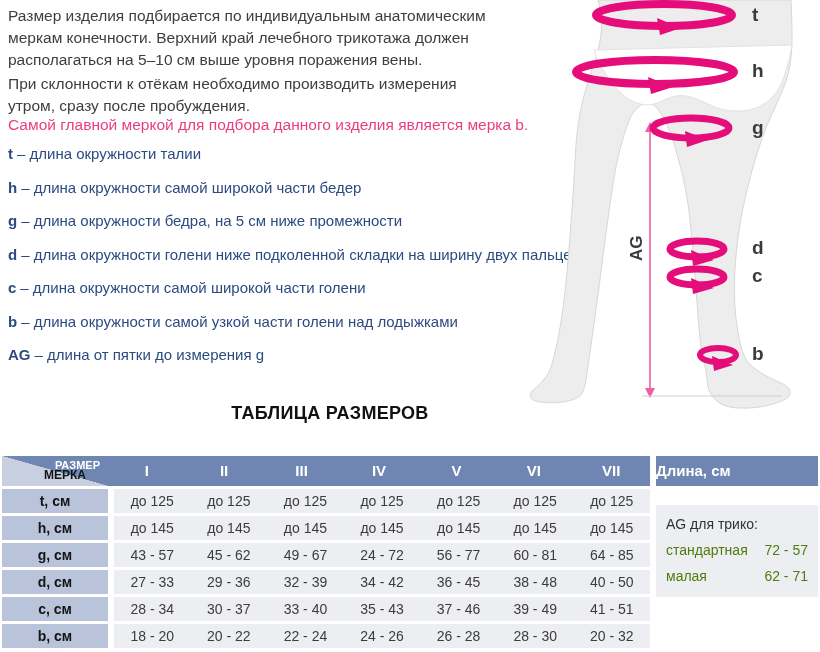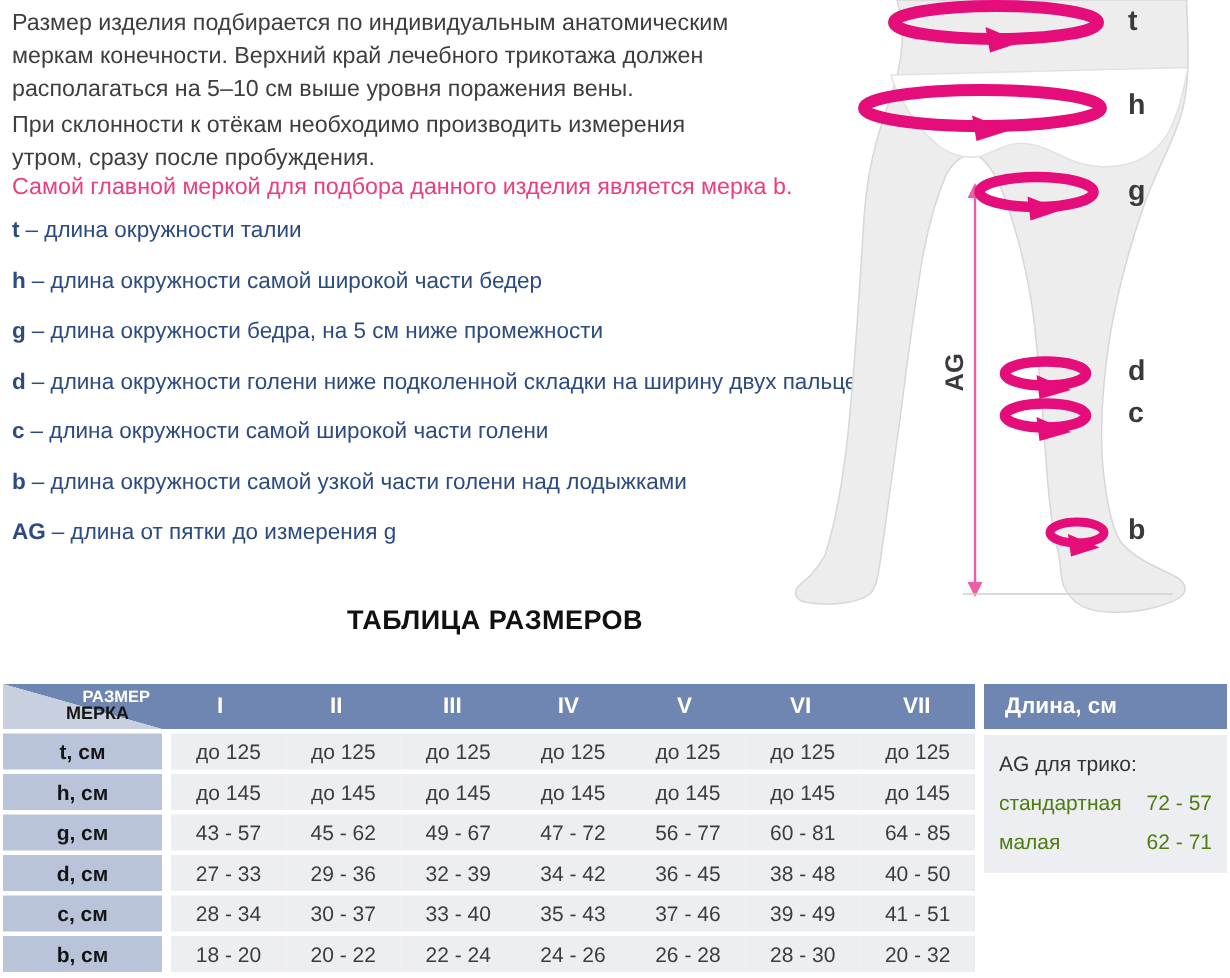--- a/index.html
+++ b/index.html
@@ -39,22 +39,22 @@
 
   .trow { display:flex; height:24px; margin-top:3px; }
   .trow:first-of-type { margin-top:4px; }
   .rlabel { width:106px; margin-right:6px; background:#b9c3d9; text-align:center;
             line-height:24px; font-size:14px; font-weight:bold; color:#141414; }
   .dcell { flex:1; background:#edeef1; text-align:center; line-height:24px;
            font-size:14px; color:#3c3c3c; }
 
   .len-table { position:absolute; left:656px; top:456px; width:162px; }
   .len-hdr { height:30px; background:#6e86b1; color:#fff; font-weight:bold; font-size:15px;
-             line-height:30px; padding-left:14px; }
-  .len-body { margin-top:4px; background:#edeef1; padding:6px 10px 8px 10px; }
+             line-height:30px; padding-left:0; }
+  .len-body { margin-top:19px; background:#edeef1; padding:6px 10px 8px 10px; }
   .len-sub { font-size:14px; color:#333; line-height:26px; }
   .len-row { display:flex; justify-content:space-between; font-size:14px; color:#4d7c0f; line-height:26px; }
 </style>
 </head>
 <body>
 
 <div class="page">
 
   <div class="para p1">Размер изделия подбирается по индивидуальным анатомическим
 меркам конечности. Верхний край лечебного трикотажа должен
@@ -189,21 +189,21 @@
       <div class="dcell">до 145</div>
       <div class="dcell">до 145</div>
       <div class="dcell">до 145</div>
       <div class="dcell">до 145</div>
     </div>
     <div class="trow">
       <div class="rlabel">g, см</div>
       <div class="dcell">43 - 57</div>
       <div class="dcell">45 - 62</div>
       <div class="dcell">49 - 67</div>
-      <div class="dcell">47 - 72</div>
+      <div class="dcell">24 - 72</div>
       <div class="dcell">56 - 77</div>
       <div class="dcell">60 - 81</div>
       <div class="dcell">64 - 85</div>
     </div>
     <div class="trow">
       <div class="rlabel">d, см</div>
       <div class="dcell">27 - 33</div>
       <div class="dcell">29 - 36</div>
       <div class="dcell">32 - 39</div>
       <div class="dcell">34 - 42</div>

